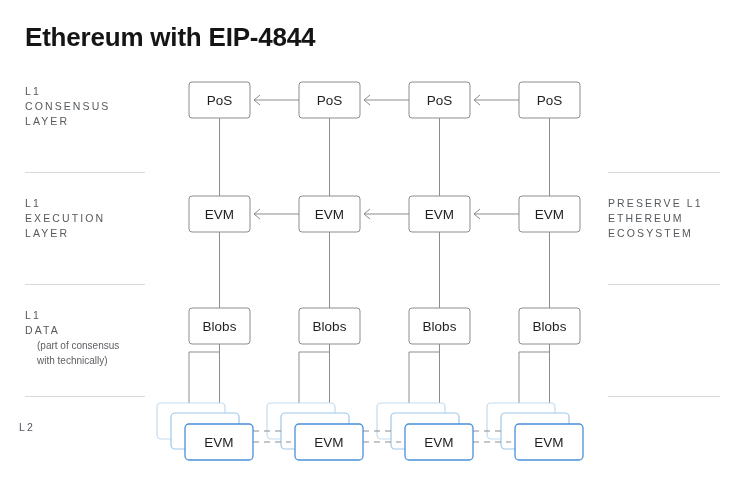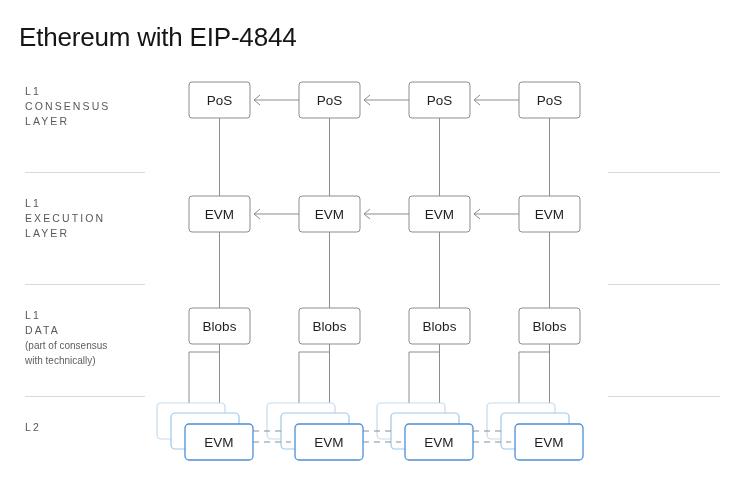--- a/index.html
+++ b/index.html
@@ -7,23 +7,23 @@
     width:750px;height:488px;
     background:#ffffff;
     font-family:"Liberation Sans","DejaVu Sans",sans-serif;
     overflow:hidden;
     position:relative;
   }
   #stage{position:relative;width:750px;height:488px;}
 
   .title{
     position:absolute;
-    left:19px; top:22px;
+    left:25px; top:22px;
     font-size:26px;
-    font-weight:normal;
+    font-weight:bold;
     color:#151515;
     letter-spacing:-0.2px;
     white-space:nowrap;
     text-align:right;
   }
 
   
   .side-label{
     position:absolute;
     font-size:10.5px;
@@ -35,26 +35,27 @@
     text-transform:uppercase;
     display:block;
     white-space:nowrap;
   }
   .side-label .note{
     letter-spacing:0px;
     display:block;
     white-space:nowrap;
     font-size:10px;
     color:#5d6064;
+    margin-left:12px;
   }
 
   .lbl-consensus{left:25px; top:84px;}
   .lbl-execution{left:25px; top:196px;}
   .lbl-data{left:25px; top:308px;}
-  .lbl-l2{left:25px; top:420px;}
+  .lbl-l2{left:19px; top:420px;}
 
   .lbl-preserve{left:608px; top:196px;}
   .lbl-better{left:608px; top:308px;}
 
   .divider{
     position:absolute;
     height:1px;
     background:#d8d9da;
   }
   .div-l1{left:25px; top:172px; width:120px;}
@@ -119,20 +120,25 @@
     <span class="caps">L1</span>
     <span class="caps">DATA</span>
     <span class="note">(part of consensus</span>
     <span class="note">with technically)</span>
   </div>
 
   <div class="side-label lbl-l2">
     <span class="caps">L2</span>
   </div>
 
+  <div class="side-label lbl-preserve">
+    <span class="caps">PRESERVE L1</span>
+    <span class="caps">ETHEREUM</span>
+    <span class="caps">ECOSYSTEM</span>
+  </div>
 
 
   <svg class="diagram" id="svg-diagram" viewBox="0 0 750 488">
       <line x1="219.5" y1="118" x2="219.5" y2="442" class="link"></line>
       <line x1="329.5" y1="118" x2="329.5" y2="442" class="link"></line>
       <line x1="439.5" y1="118" x2="439.5" y2="442" class="link"></line>
       <line x1="549.5" y1="118" x2="549.5" y2="442" class="link"></line>
       <path d="M 219.5 352 H 189 V 430" class="link"></path>
       <path d="M 329.5 352 H 299 V 430" class="link"></path>
       <path d="M 439.5 352 H 409 V 430" class="link"></path>

